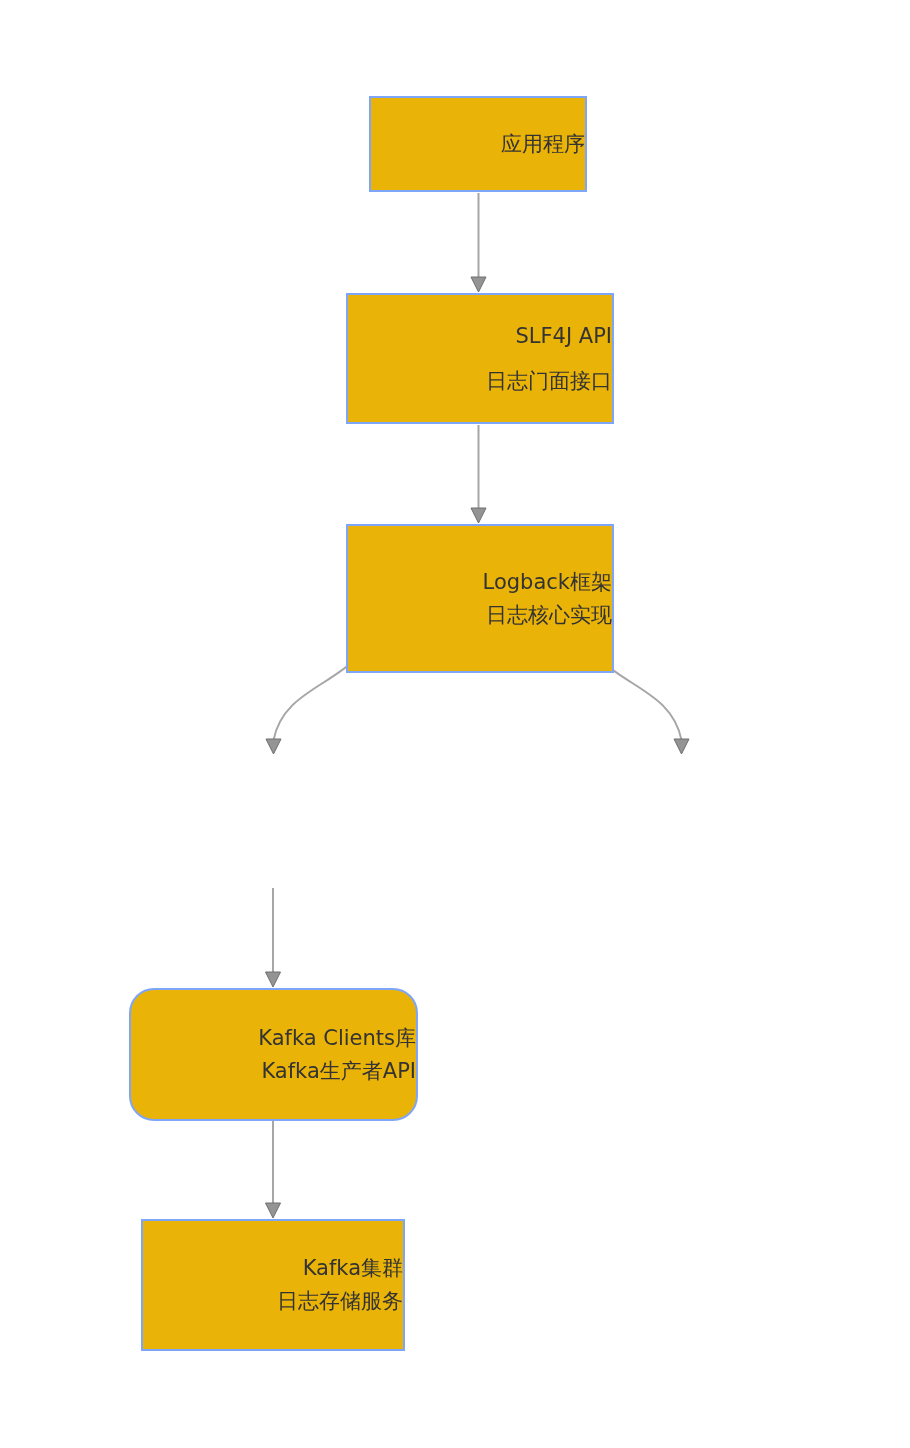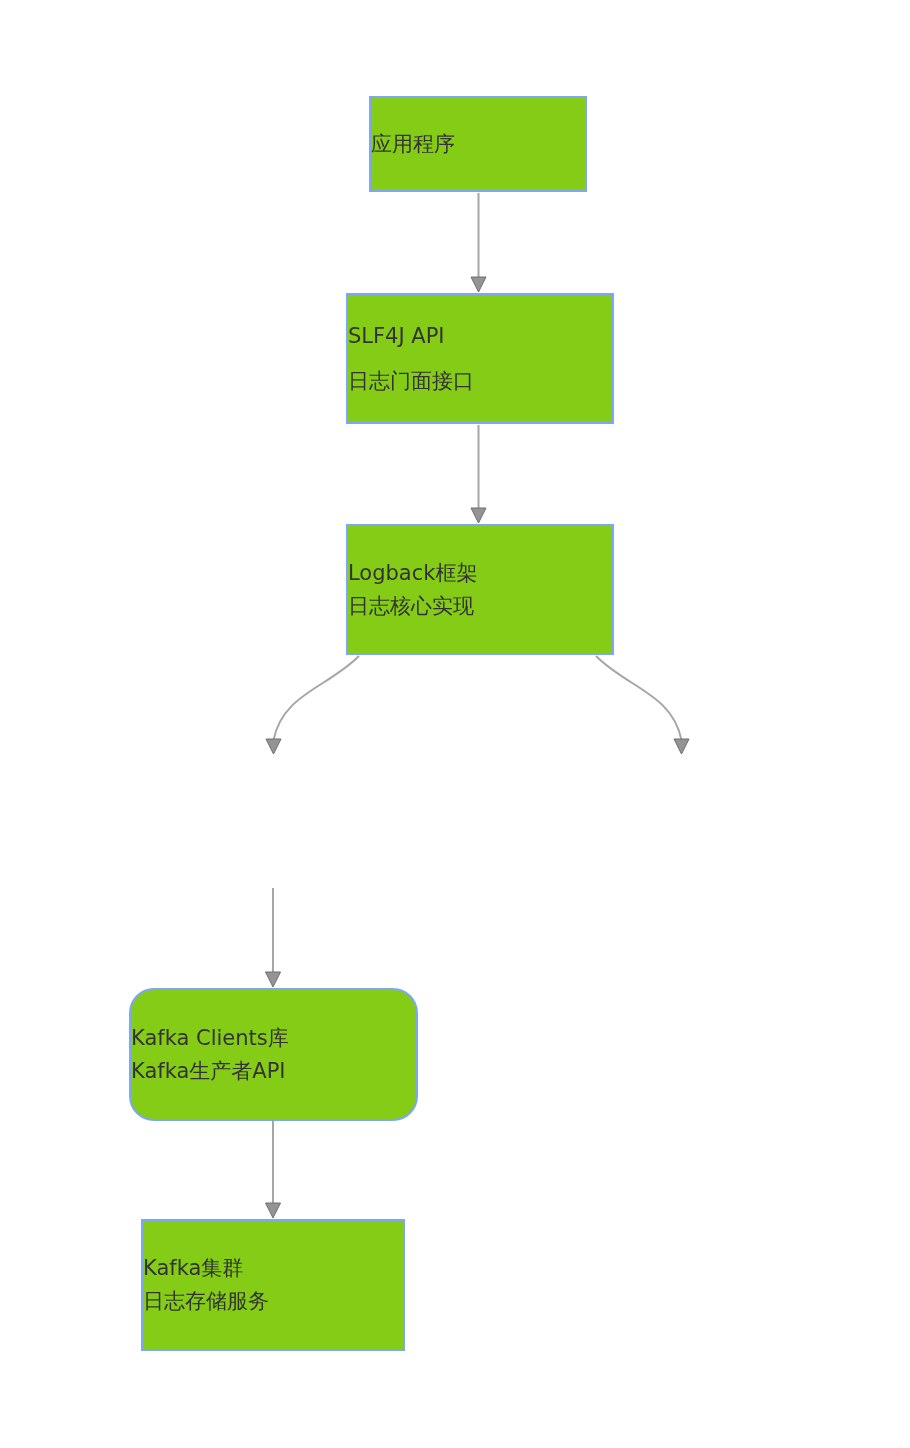--- a/index.html
+++ b/index.html
@@ -19,37 +19,37 @@
     position: absolute;
     left: 0;
     top: 0;
     width: 910px;
     height: 1448px;
     pointer-events: none;
   }
   .node {
     position: absolute;
     box-sizing: border-box;
-    background: #84cc16;
+    background: #eab308;
     border: 2px solid #7ea6f8;
     color: #333333;
     display: flex;
     flex-direction: column;
-    align-items: flex-start;
+    align-items: flex-end;
     justify-content: center;
     text-align: center;
     font-size: 21px;
     line-height: 33px;
   }
   .node .node-line { white-space: nowrap; }
 
   
   #n-app           { left: 369px; top:   96px; width: 218px; height:  96px; }
   #n-slf4j         { left: 346px; top:  293px; width: 268px; height: 131px; gap: 12px; }
-  #n-logback       { left: 346px; top:  524px; width: 268px; height: 131px; }
+  #n-logback       { left: 346px; top:  524px; width: 268px; height: 149px; }
   #n-kafkaAppender { left:  95px; top:  755px; width: 355px; height: 132px; }
   #n-logbackCore   { left: 550px; top:  756px; width: 265px; height: 132px; }
   #n-kafkaClients  { left: 129px; top:  988px; width: 289px; height: 133px; border-radius: 25px; }
   #n-kafkaCluster  { left: 141px; top: 1219px; width: 264px; height: 132px; }
 
   .edge-path {
     fill: none;
     stroke: #a6a6a6;
     stroke-width: 2px;
   }

